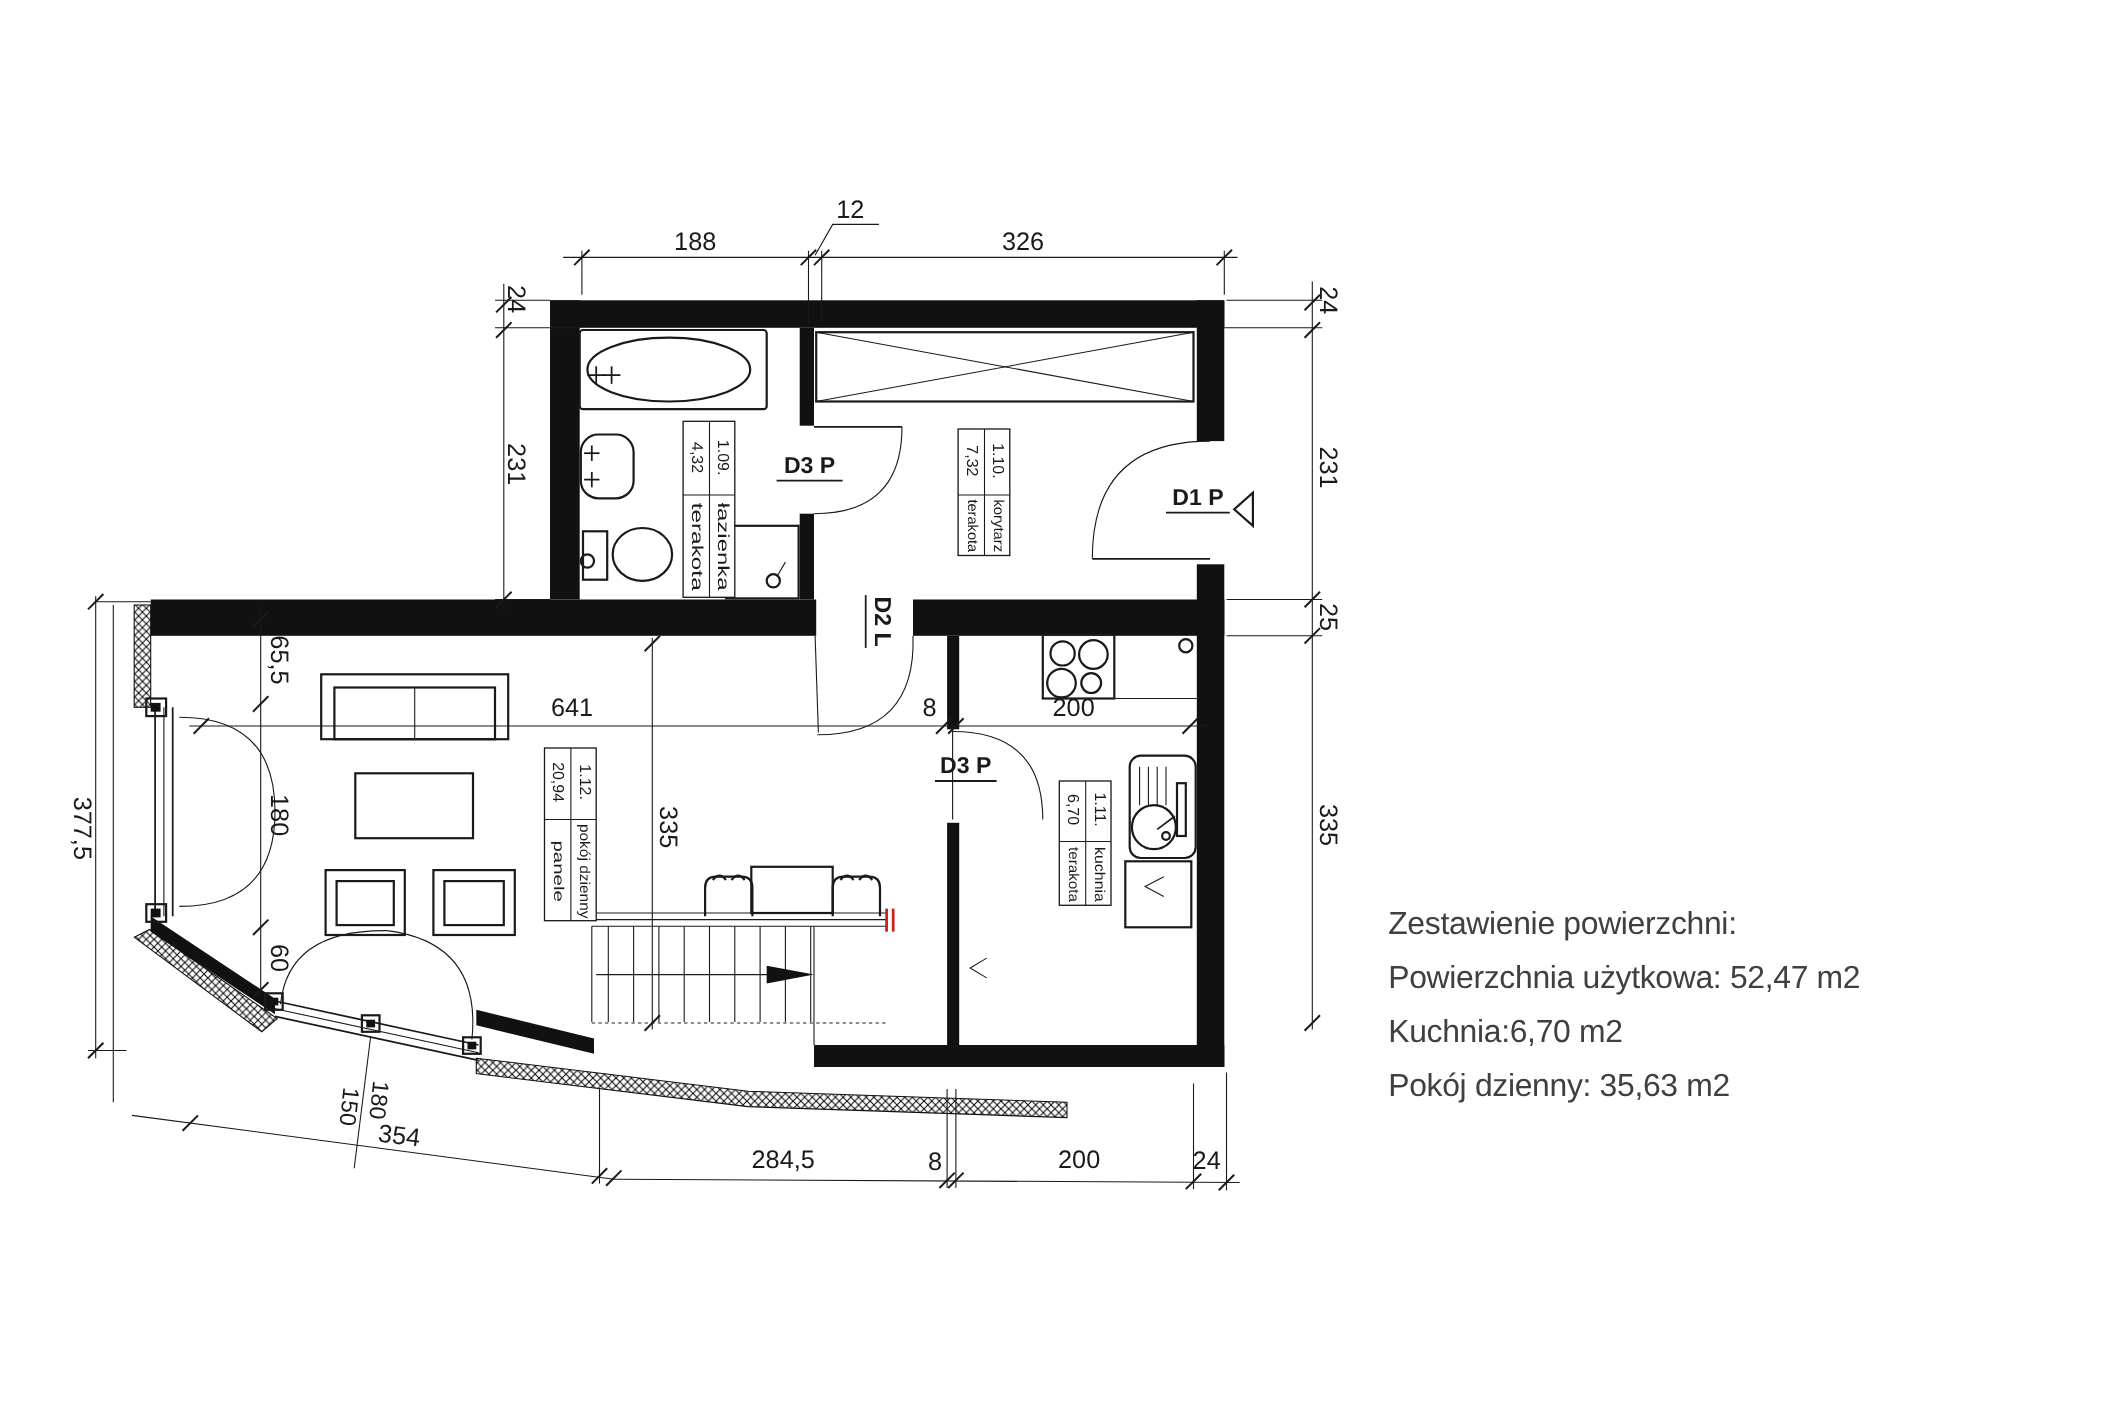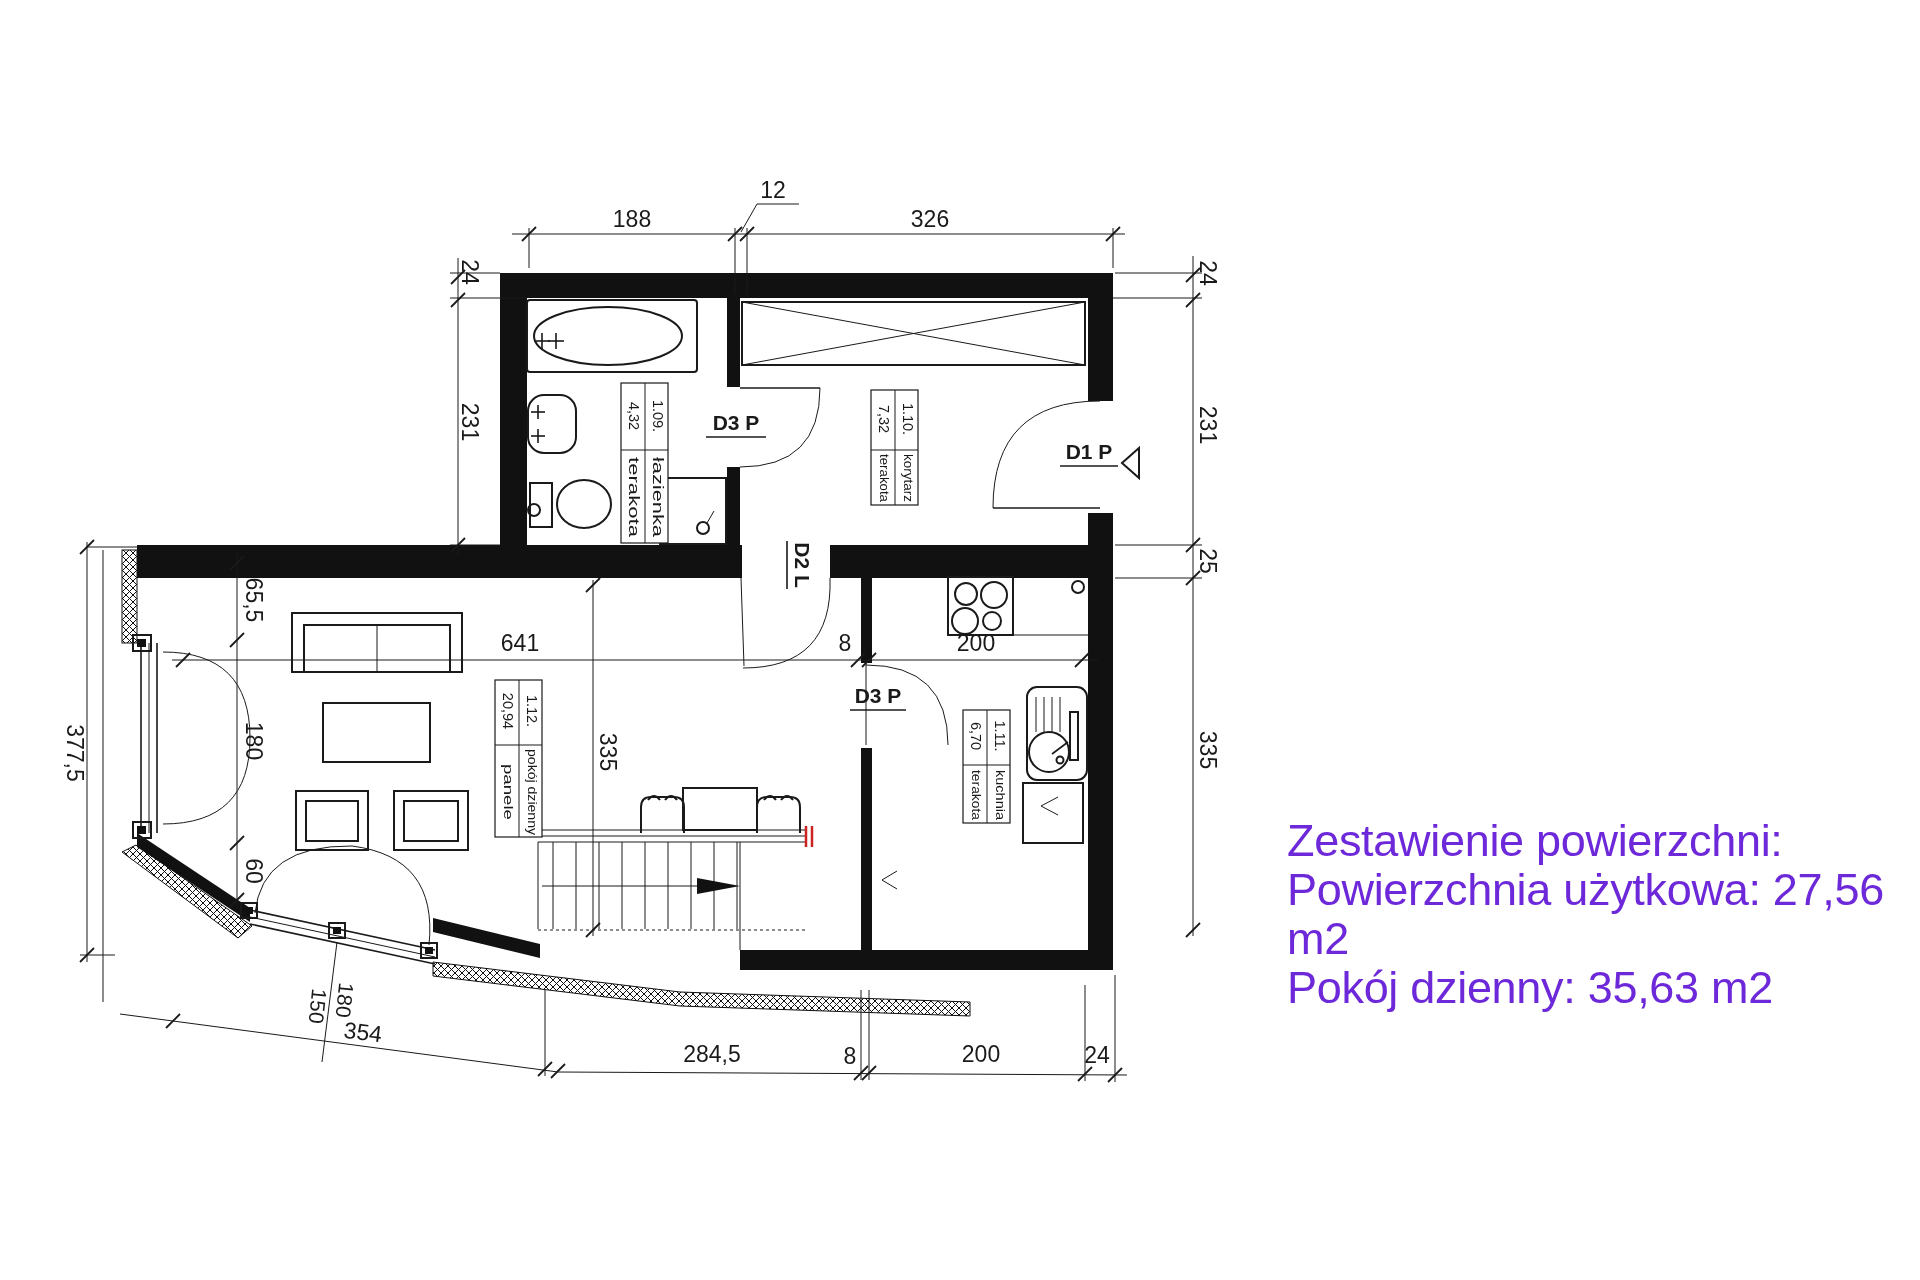--- a/index.html
+++ b/index.html
@@ -10,21 +10,21 @@
   .dimtxt-s{font-size:21px;}
   .doortxt{font-size:21px;font-weight:bold;}
   .roomtxt{font-size:14.5px;}
   .roomtxt-s{font-size:13px;}
   .thin{stroke:#1a1a1a;stroke-width:1;fill:none;}
   .med{stroke:#1a1a1a;stroke-width:1.6;fill:none;}
   .fixn{stroke:#1a1a1a;stroke-width:2;fill:none;}
   .tick{stroke:#1a1a1a;stroke-width:1.8;}
   .wall{fill:#111;stroke:none;}
   .box{stroke:#1a1a1a;stroke-width:1.2;fill:#fff;}
-  #summary{position:absolute;left:1262px;top:816px;color:#6d28d9;font-size:45px;line-height:49px;letter-spacing:-0.3px;margin-left:25px;}
+  #summary{position:absolute;left:1262px;top:816px;color:#404040;font-size:29px;line-height:49px;letter-spacing:-0.3px;}
 </style>
 </head>
 <body>
 
 <div id="stage">
 <svg width="1920" height="1280" viewBox="0 0 1920 1280">
   <defs>
     <pattern id="hx" width="7" height="7" patternUnits="userSpaceOnUse">
       <path d="M0 7 L7 0" stroke="#111" stroke-width="1"></path>
       <path d="M0 0 L7 7" stroke="#111" stroke-width="1"></path>
@@ -343,16 +343,17 @@
     <line class="thin" x1="495" y1="745" x2="542" y2="745"></line>
     <text class="roomtxt" transform="rotate(90 531 711)" x="531" y="711" text-anchor="middle" dominant-baseline="middle">1.12.</text>
     <text class="roomtxt-s" transform="rotate(90 531 792)" x="531" y="792" text-anchor="middle" dominant-baseline="middle" textLength="86" lengthAdjust="spacingAndGlyphs">pokój dzienny</text>
     <text class="roomtxt" transform="rotate(90 507 711)" x="507" y="711" text-anchor="middle" dominant-baseline="middle">20,94</text>
     <text class="roomtxt-s" transform="rotate(90 507 792)" x="507" y="792" text-anchor="middle" dominant-baseline="middle" textLength="56" lengthAdjust="spacingAndGlyphs">panele</text>
   </g>
 </svg>
 
 <div id="summary">
   <div>Zestawienie powierzchni:</div>
-  <div>Powierzchnia użytkowa: 27,56 m2</div>
+  <div>Powierzchnia użytkowa: 52,47 m2</div>
+  <div>Kuchnia:6,70 m2</div>
   <div>Pokój dzienny: 35,63 m2</div>
 </div>
 </div>
 
 </body></html>

